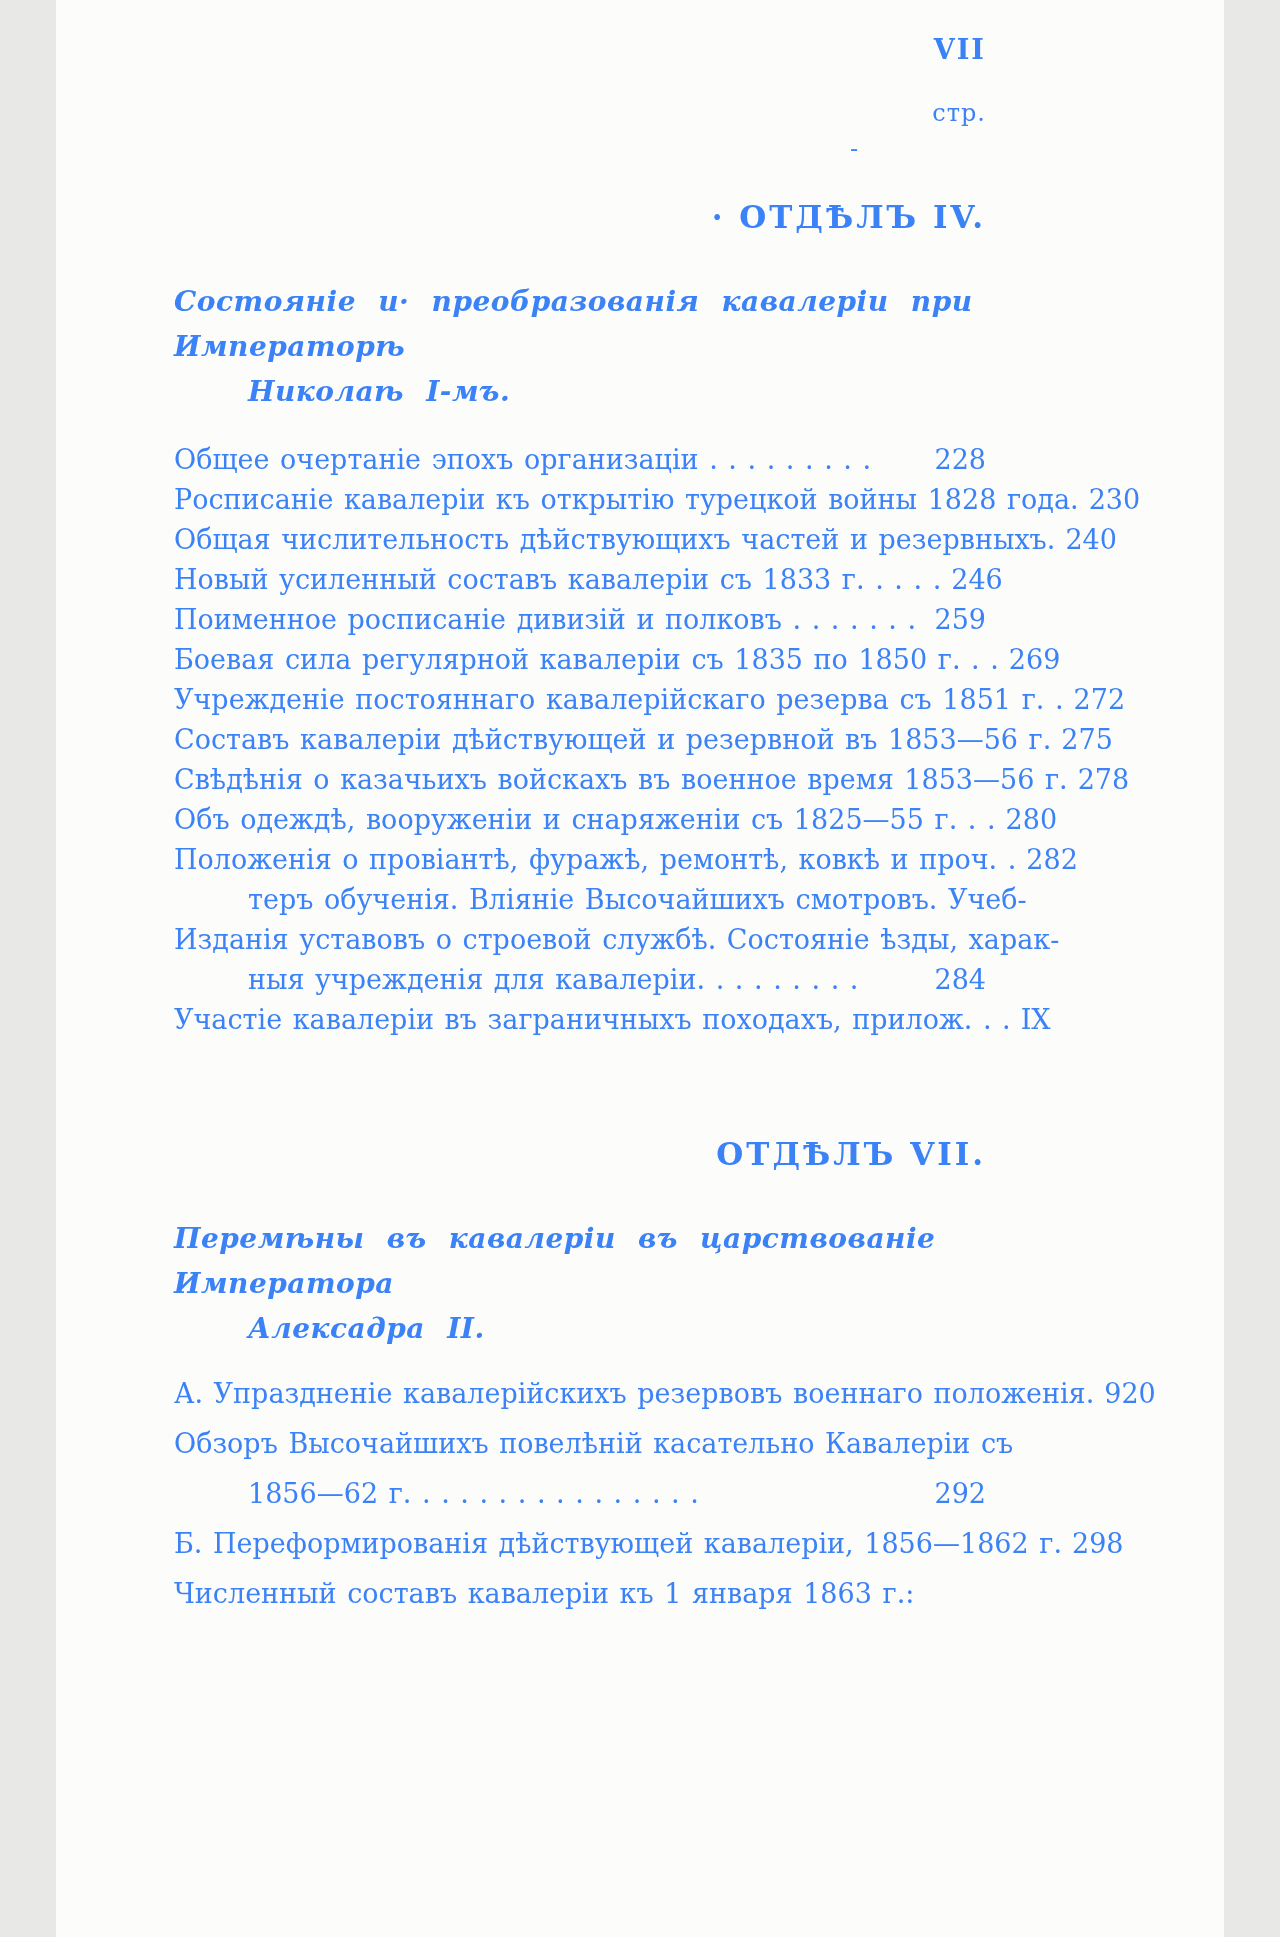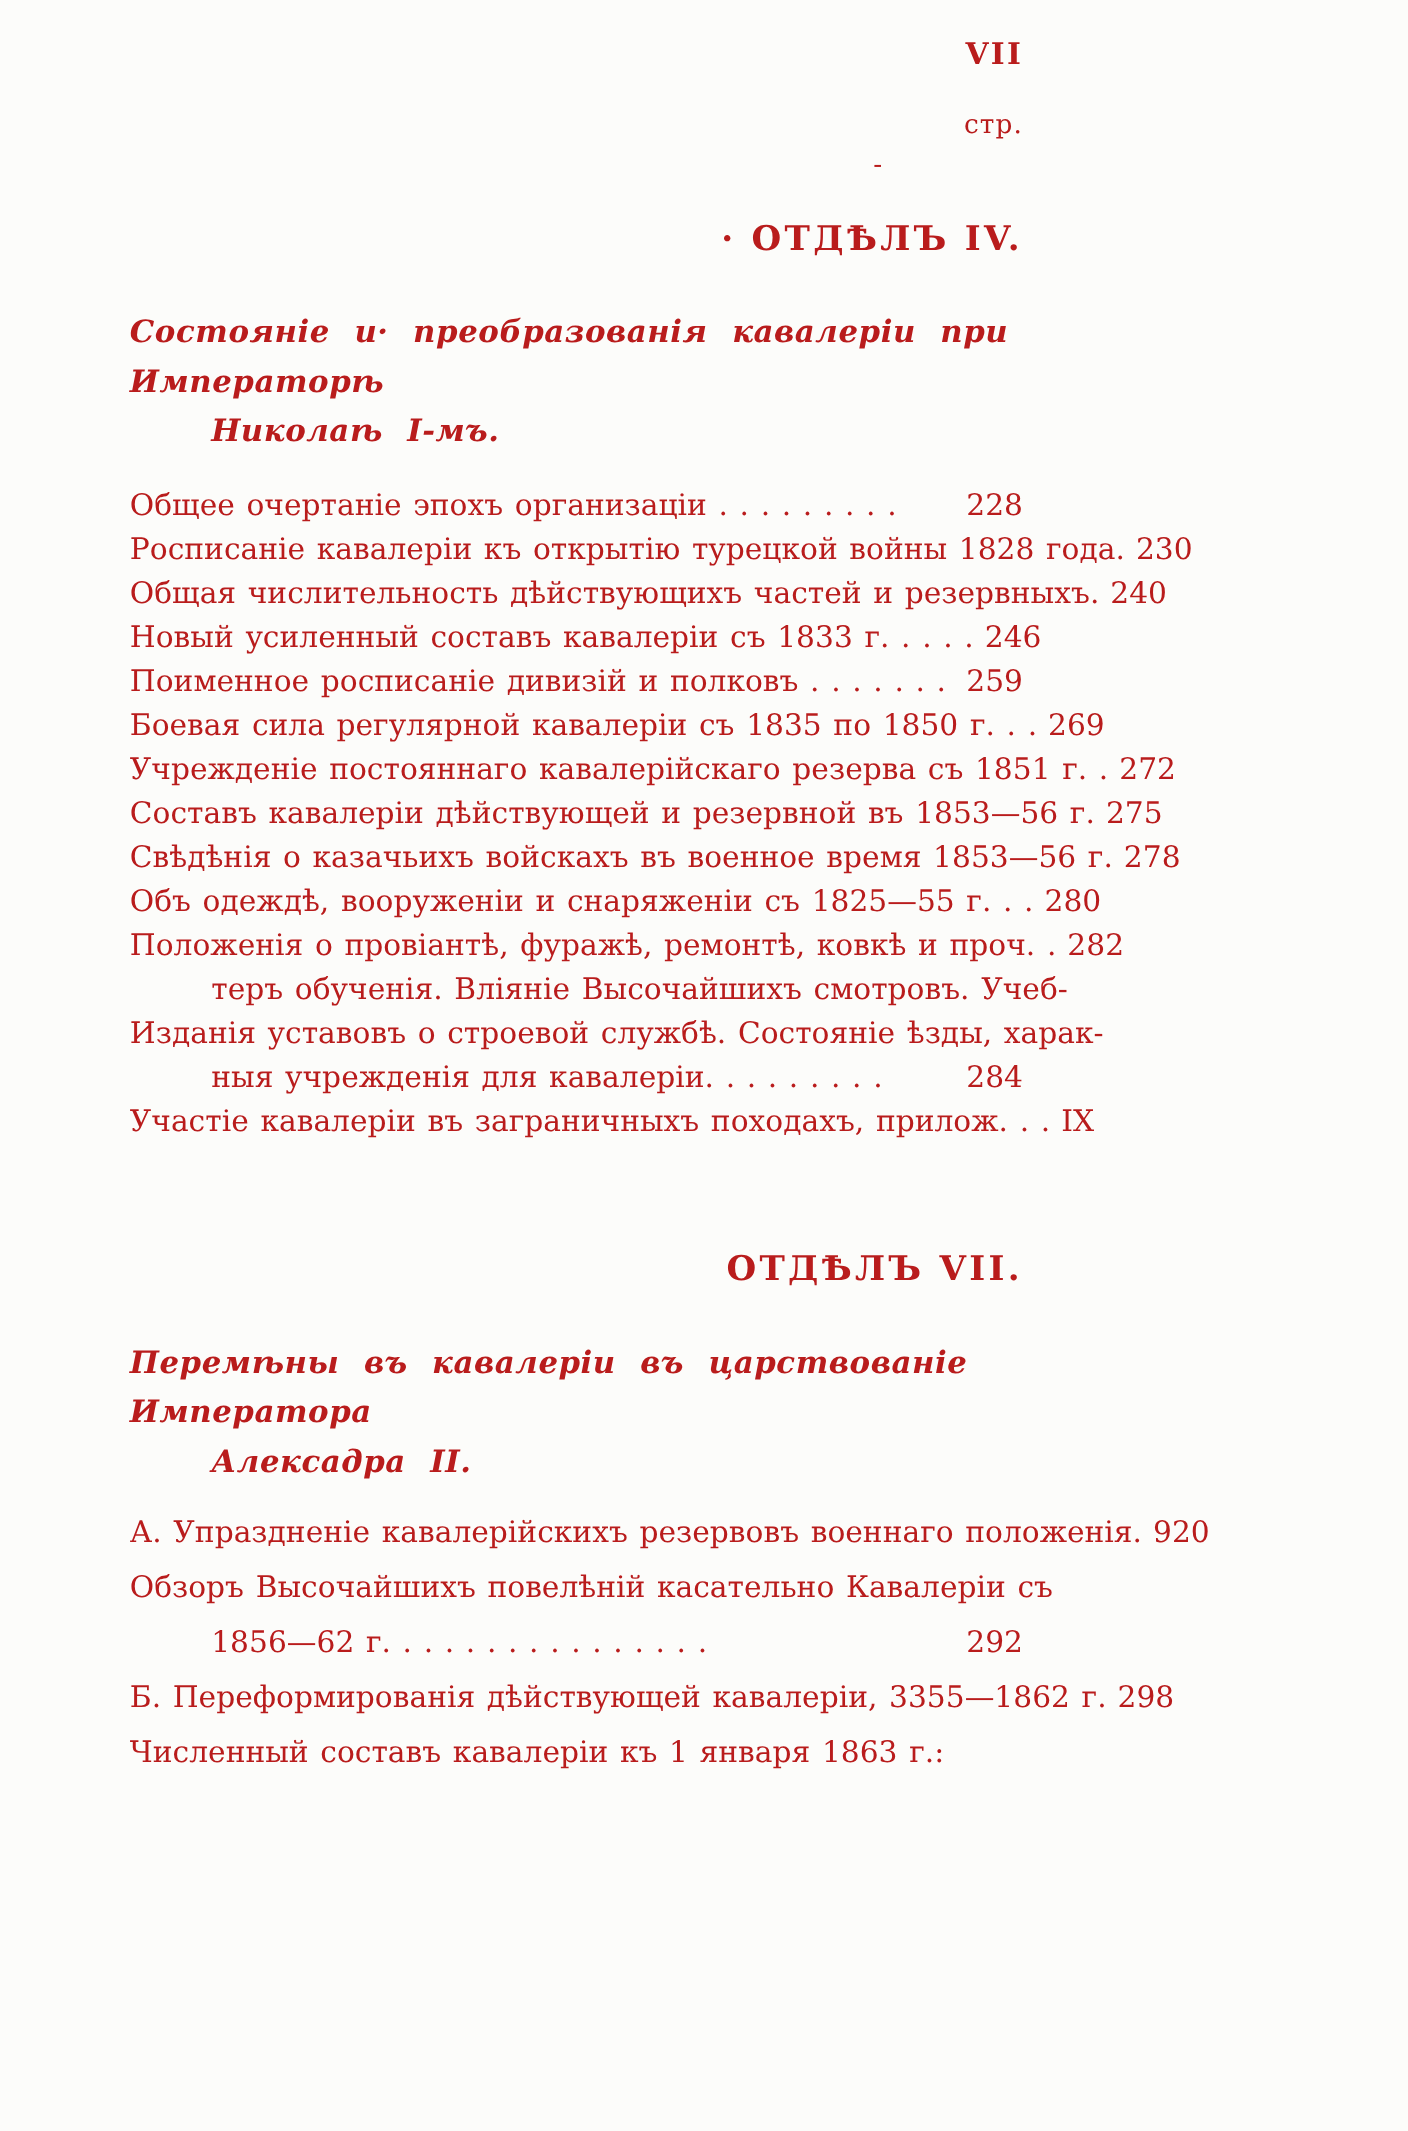--- a/index.html
+++ b/index.html
@@ -1,24 +1,24 @@
 <!DOCTYPE html>
 <html><head>
 <meta charset="utf-8">
 <style>
   html, body { margin: 0; padding: 0; }
   body { background: #e8e8e6; }
   .page {
     position: relative;
-    width: 1280px;
+    width: 1168px;
     height: 1937px;
     margin: 0 auto;
     background: #fcfcfa;
     font-family: "DejaVu Serif", "Liberation Serif", serif;
-    color: #b91c1c;
+    color: #3b82f6;
     overflow: hidden;
   }
   .content {
     position: absolute;
     left: 118px;
     top: 0;
     width: 812px;
   }
   .folio {
     padding-top: 34px;
@@ -179,21 +179,21 @@
         </div>
         <div class="toc-line">
           <span class="toc-text">Обзоръ Высочайшихъ повелѣній касательно Кавалеріи съ</span>
           <span class="toc-page"></span>
         </div>
         <div class="toc-line indented">
           <span class="toc-text">1856—62 г. . . . . . . . . . . . . . . .</span>
           <span class="toc-page">292</span>
         </div>
         <div class="toc-line">
-          <span class="toc-text">Б. Переформированія дѣйствующей кавалеріи, 3355—1862 г.</span>
+          <span class="toc-text">Б. Переформированія дѣйствующей кавалеріи, 1856—1862 г.</span>
           <span class="toc-page">298</span>
         </div>
         <div class="toc-line">
           <span class="toc-text">Численный составъ кавалеріи къ 1 января 1863 г.:</span>
           <span class="toc-page"></span>
         </div>
       </div>
 
   </div>
 </div>

